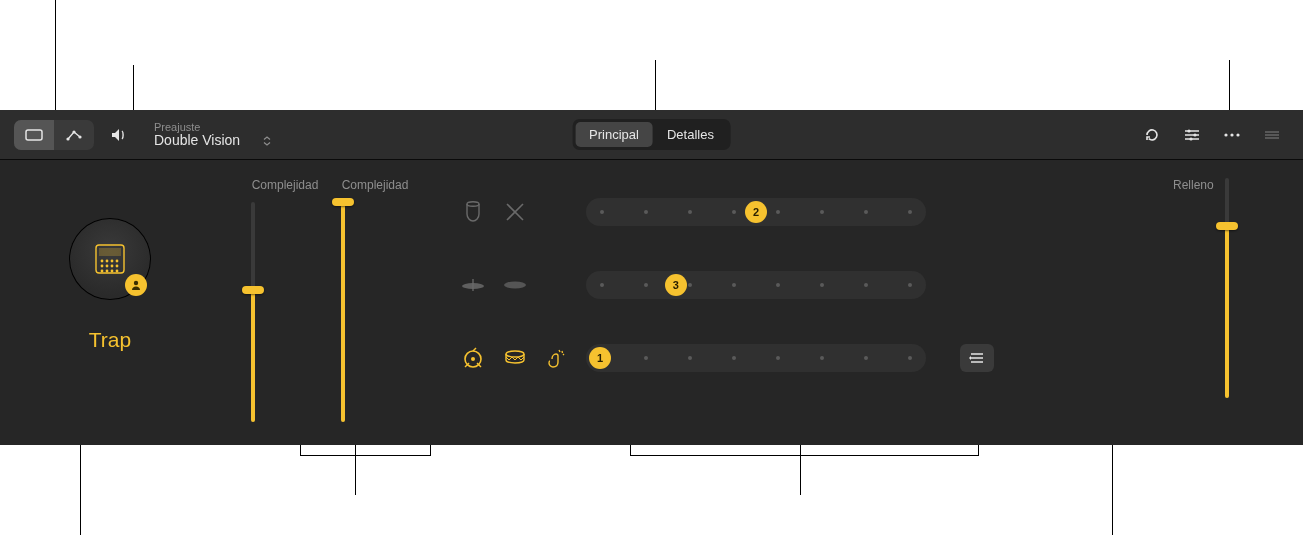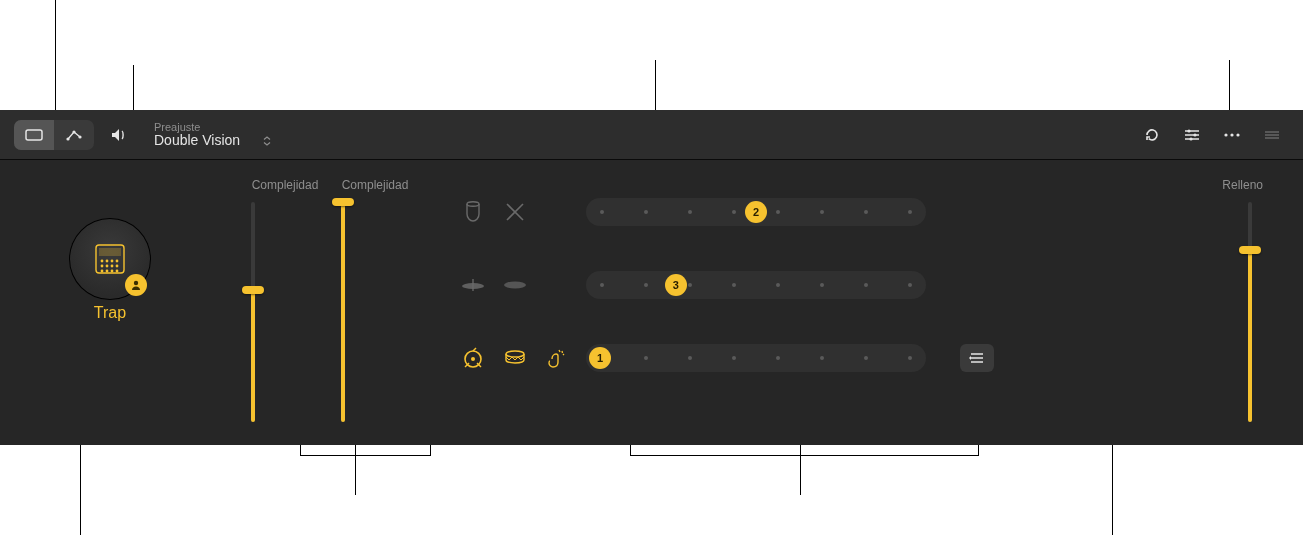--- a/index.html
+++ b/index.html
@@ -35,38 +35,38 @@
   .tabs button.active{background:#454545;}
   .toolbar-right{margin-left:auto;display:flex;align-items:center;gap:6px;}
   
   .main{flex:1;display:flex;background:var(--panel);padding:18px 40px 18px 30px;position:relative;align-items:flex-start;}
   .col-title{font-size:12px;color:var(--dim);text-align:center;margin-bottom:8px;height:16px;}
   .preset-circle{display:flex;flex-direction:column;align-items:center;justify-content:center;width:160px;margin-top:40px;}
   .circle{width:82px;height:82px;border-radius:50%;background:radial-gradient(circle at 50% 40%, #3a3a3a, #2a2a2a 70%);display:flex;align-items:center;justify-content:center;position:relative;box-shadow:0 0 0 1px #000 inset;}
   .circle svg{fill:var(--accent);}
   .circle .mini{position:absolute;right:4px;bottom:4px;width:22px;height:22px;border-radius:50%;background:var(--accent);display:flex;align-items:center;justify-content:center;}
   .circle .mini svg{fill:#3a2e00;}
-  .preset-circle .name{margin-top:4px;color:var(--accent);font-size:16px;}
+  .preset-circle .name{margin-top:28px;color:var(--accent);font-size:21px;}
   .vslider-col{display:flex;flex-direction:column;width:90px;}
   .vslider{position:relative;width:26px;height:220px;display:flex;justify-content:center;cursor:pointer;}
   .vslider .rail{position:absolute;width:4px;top:0;bottom:0;background:var(--track);border-radius:2px;}
   .vslider .fill{position:absolute;width:4px;bottom:0;background:var(--accent);border-radius:2px;}
   .vslider .thumb{position:absolute;width:22px;height:8px;border-radius:4px;background:var(--accent);left:2px;transform:translateY(-50%);box-shadow:0 1px 2px rgba(0,0,0,.5);}
   .rows{display:flex;flex-direction:column;gap:45px;margin-left:40px;margin-top:20px;flex:1;}
   .row{display:flex;align-items:center;gap:16px;}
   .kit-icons{display:flex;gap:16px;width:110px;justify-content:flex-start;}
   .kit-icon{width:26px;height:26px;display:flex;align-items:center;justify-content:center;color:#6a6a6a;}
   .kit-icon.on{color:var(--accent);}
   .kit-icon svg{overflow:visible;}
   .hslider{position:relative;height:28px;background:#303030;border-radius:14px;flex:1;max-width:340px;display:flex;align-items:center;padding:0 14px;cursor:pointer;}
   .hslider .dots{display:flex;justify-content:space-between;width:100%;}
   .hslider .dots span{width:4px;height:4px;border-radius:50%;background:#5a5a5a;}
   .hslider .hthumb{position:absolute;width:22px;height:22px;border-radius:50%;background:var(--accent);display:flex;align-items:center;justify-content:center;font-size:11px;font-weight:600;color:#2a2000;top:3px;}
   .row .trail-btn{margin-left:18px;background:var(--btn);border:none;color:var(--text);width:34px;height:28px;border-radius:6px;display:flex;align-items:center;justify-content:center;cursor:pointer;}
-  .relleno{display:flex;flex-direction:column;align-items:flex-end;width:90px;margin-left:30px;}
+  .relleno{display:flex;flex-direction:row;align-items:flex-start;width:90px;margin-left:30px;}
   
   svg{display:block;}
 </style>
 </head>
 <body>
 
 <div class="call v" style="left:55px;top:0;height:110px;"></div>
 <div class="call v" style="left:133px;top:65px;height:45px;"></div>
 <div class="call v" style="left:655px;top:60px;height:50px;"></div>
 <div class="call v" style="left:1229px;top:60px;height:50px;"></div>
@@ -108,20 +108,24 @@
     <div class="preset">
       <span class="lbl">Preajuste</span>
       <span class="val">
         <span>Double Vision</span>
         <svg width="8" height="10" viewBox="0 0 8 10">
             <path d="M1 3.5 L4 1 L7 3.5 M1 6.5 L4 9 L7 6.5" stroke="#8e8e8e" stroke-width="1.2" fill="none"></path>
           </svg>
       </span>
     </div>
 
+    <div class="tabs">
+      <button class="active">Principal</button>
+      <button>Detalles</button>
+    </div>
 
     <div class="toolbar-right">
       <button class="icon-btn">
         <svg width="16" height="16" viewBox="0 0 16 16">
             <path d="M3 8a5 5 0 1 1 1.7 3.7" fill="none" stroke="currentColor" stroke-width="1.6"></path>
             <path d="M3 13v-3h3" fill="none" stroke="currentColor" stroke-width="1.6"></path>
           </svg>
       </button>
       <button class="icon-btn">
         <svg width="18" height="14" viewBox="0 0 18 14">

